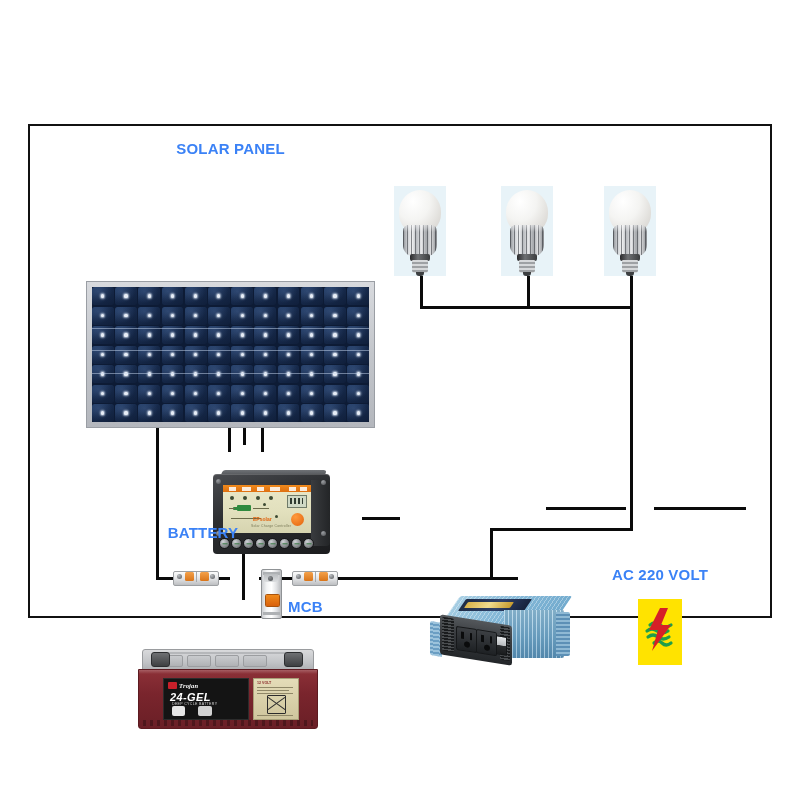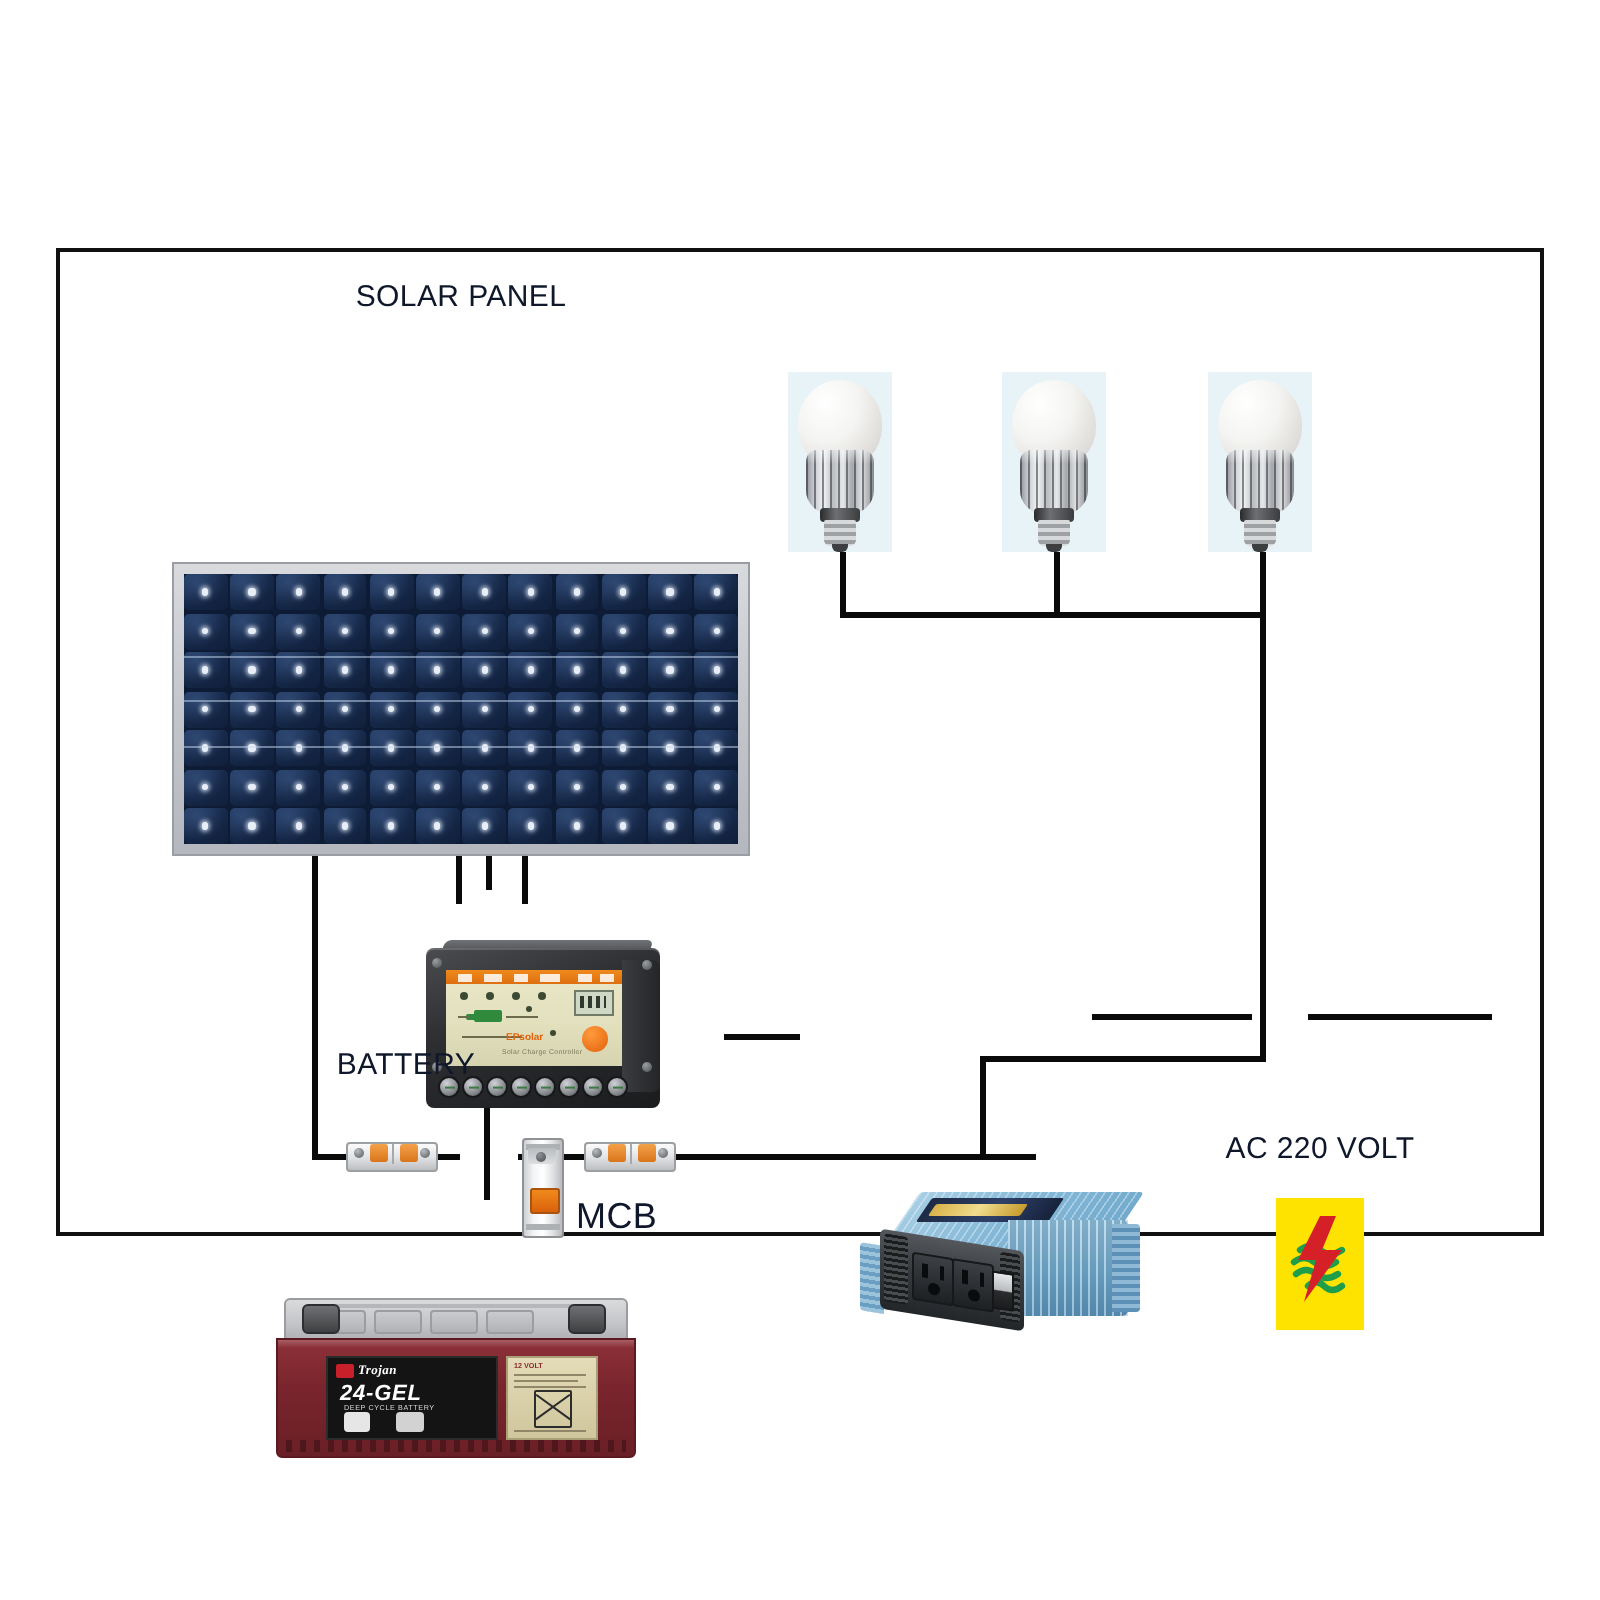--- a/index.html
+++ b/index.html
@@ -3,21 +3,21 @@
 <meta charset="utf-8">
 <style>
   html,body{margin:0;padding:0;background:#fff;}
   body{width:800px;height:800px;font-family:"Liberation Sans",sans-serif;-webkit-font-smoothing:none;}
   #canvas{position:relative;width:800px;height:800px;background:#ffffff;overflow:hidden;}
 
   
   #frame{position:absolute;left:28px;top:124px;width:744px;height:494px;
          border:2.5px solid #111;background:#fff;box-sizing:border-box;}
 
-  .lbl{position:absolute;font-weight:normal;color:#0f172a;letter-spacing:.2px;
+  .lbl{position:absolute;font-weight:bold;color:#3b82f6;letter-spacing:.2px;
        white-space:nowrap;text-align:center;font-family:"Liberation Sans",sans-serif;}
 
   
   .wire{position:absolute;background:#0a0a0a;}
   .wh{height:3px;}
   .wv{width:3px;}
 
   
   #panel{position:absolute;left:56px;top:155px;width:289px;height:147px;
          background:linear-gradient(180deg,#d8dade 0%,#c3c6cb 50%,#b4b7bd 100%);
@@ -443,21 +443,21 @@
       <span class="scr" style="left:37px;"></span>
     </div>
 
     <div id="mcb">
       <div class="lip" style="top:2px;"></div>
       <div class="slot"></div>
       <div class="eye"></div>
       <div class="lever"></div>
       <div class="lip" style="bottom:3px;"></div>
     </div>
-    <div class="lbl" style="left:258px;top:472px;width:60px;font-size:18px;text-align:left;">MCB</div>
+    <div class="lbl" style="left:258px;top:472px;width:60px;font-size:15px;text-align:left;">MCB</div>
 
     <div class="lbl" style="left:108px;top:398px;width:130px;font-size:15px;">BATTERY</div>
 
     <div id="battery">
       <div id="batTop">
         <div class="handle"></div>
         <div class="vent" style="left:16px;"></div>
         <div class="vent" style="left:44px;"></div>
         <div class="vent" style="left:72px;"></div>
         <div class="vent" style="left:100px;"></div>

